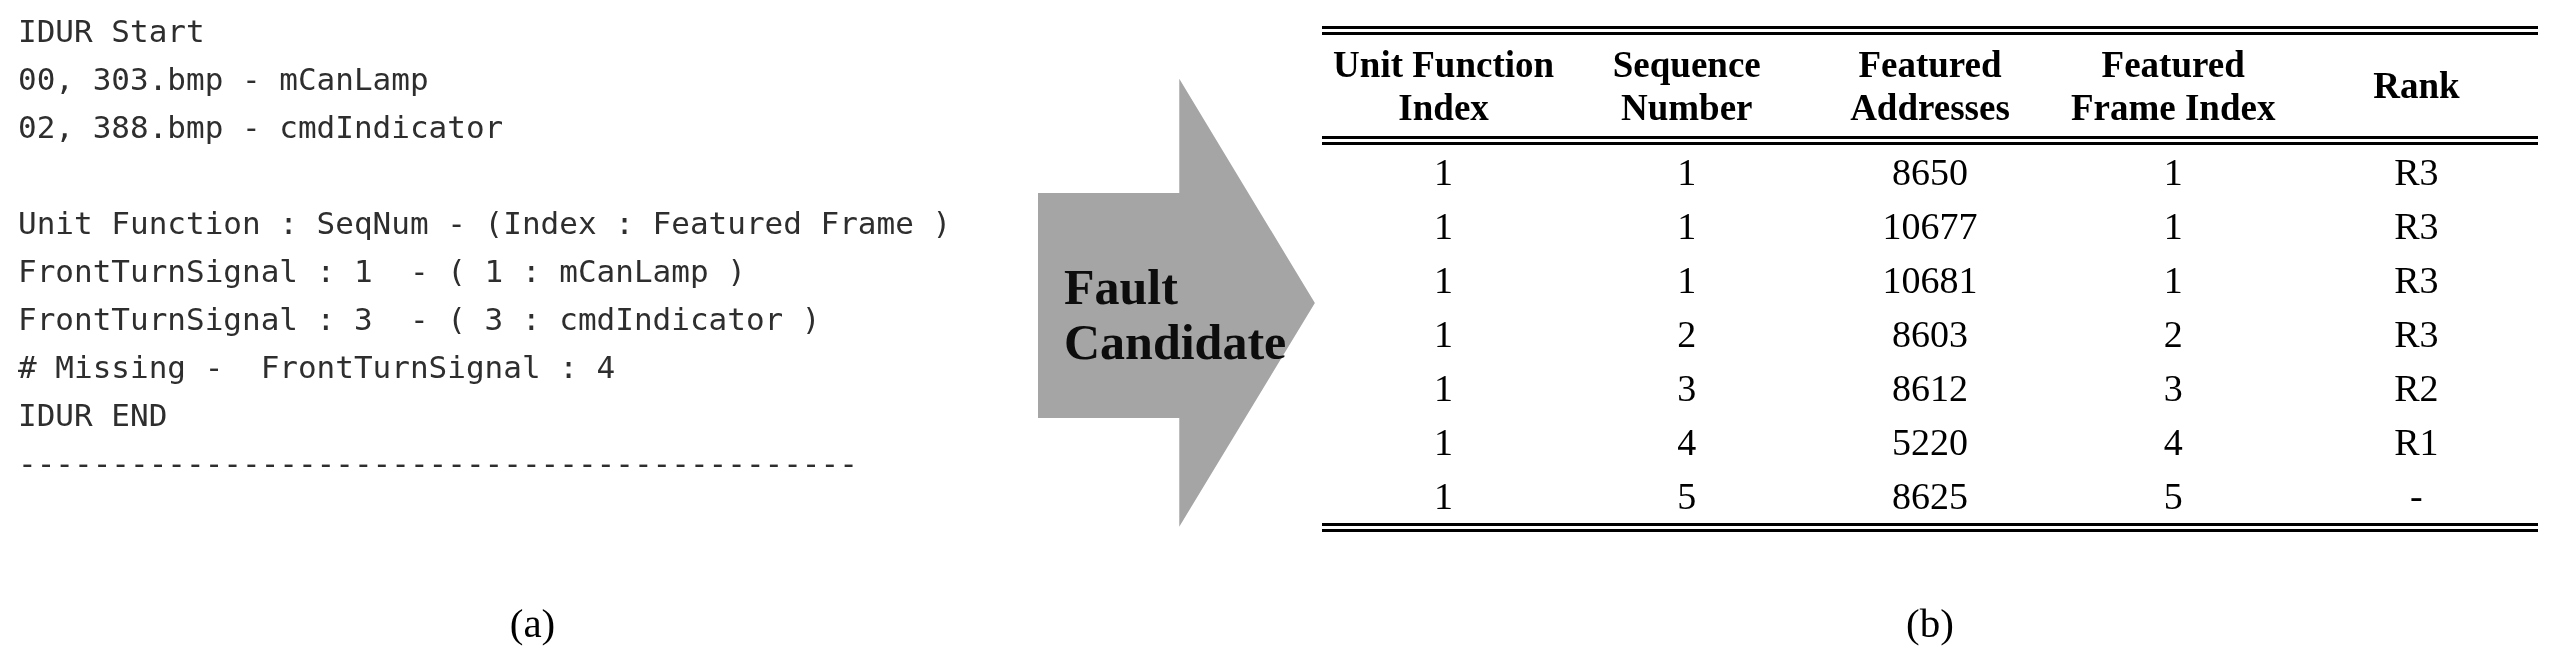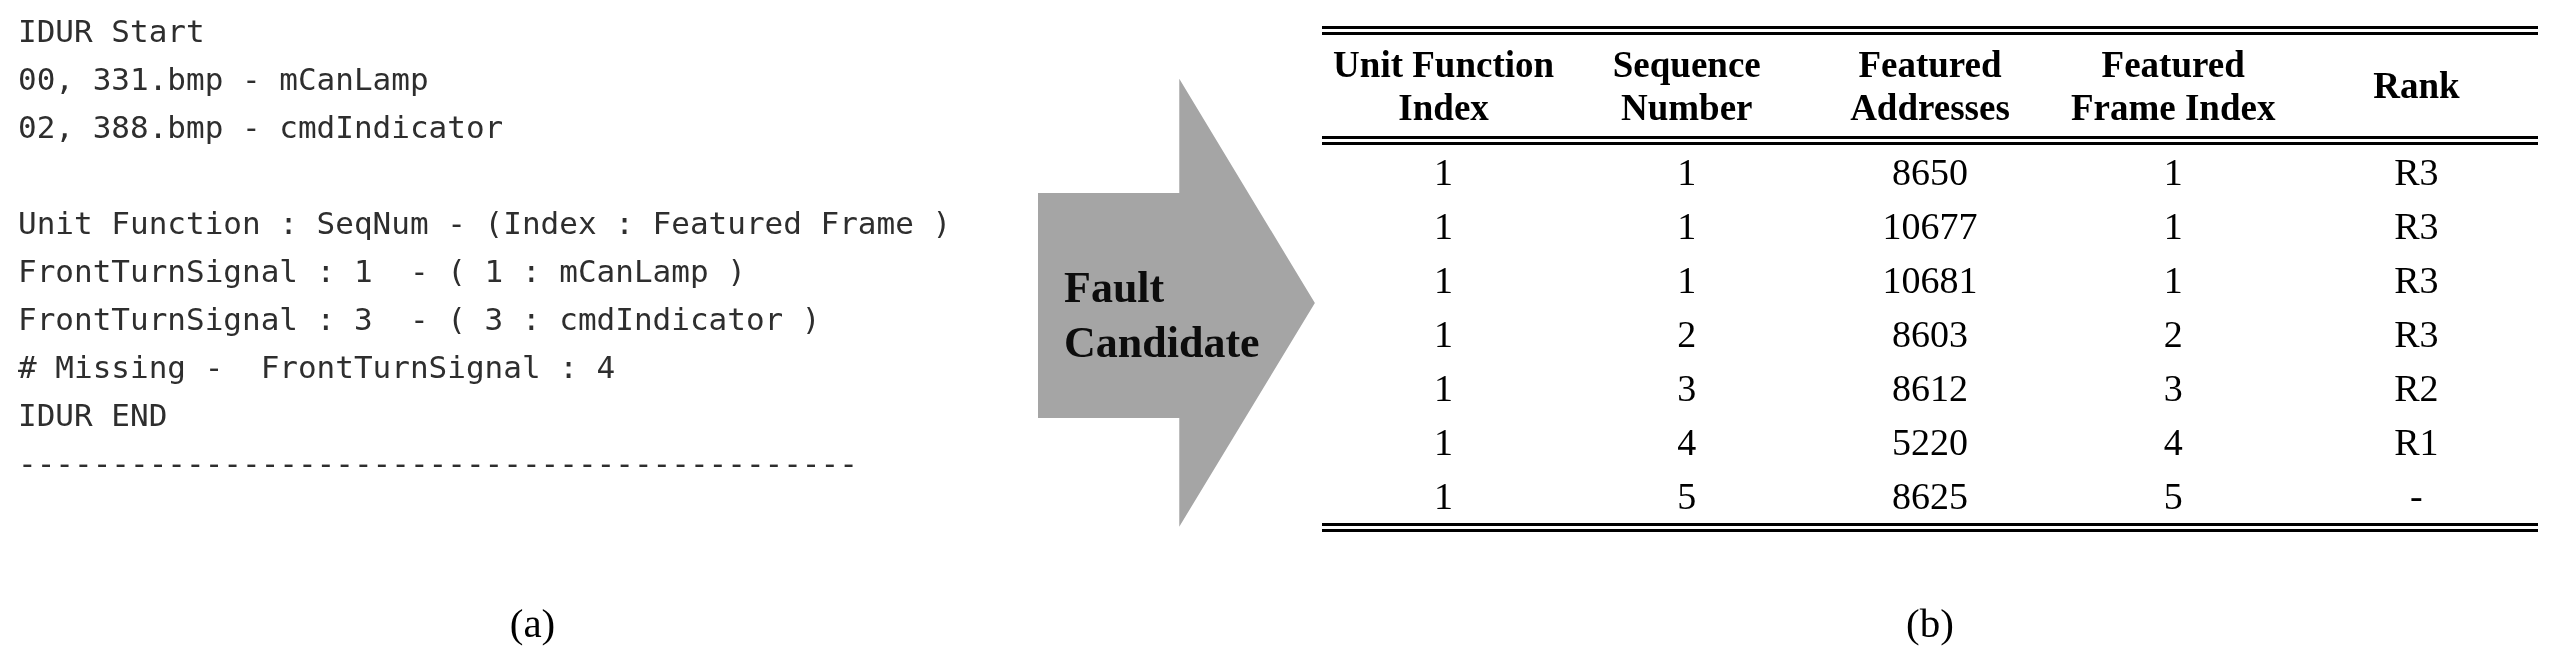--- a/index.html
+++ b/index.html
@@ -33,21 +33,21 @@
   }
   .caption-a { left: 0px; width: 1065px; }
   .caption-b { left: 1322px; width: 1216px; }
 
   
   .arrow-wrap { position: absolute; left: 1038px; top: 77px; width: 279px; height: 450px; }
   .arrow-wrap svg { display: block; }
   .arrow-label {
     position: absolute;
     left: 1064px; top: 260px;
-    font-size: 44px;
+    font-size: 50px;
     font-weight: bold;
     line-height: 55px;
     color: #0d0d0d;
     white-space: pre-line;
   }
 
   
   table.fc-table {
     position: absolute;
     left: 1322px; top: 26px;
@@ -79,21 +79,21 @@
     color: #000;
   }
 </style>
 </head>
 <body>
 
 <div class="page">
 
   <div class="log">
     <div class="log-line">IDUR Start</div>
-    <div class="log-line">00, 331.bmp - mCanLamp</div>
+    <div class="log-line">00, 303.bmp - mCanLamp</div>
     <div class="log-line">02, 388.bmp - cmdIndicator</div>
     <div class="log-line"></div>
     <div class="log-line">Unit Function : SeqNum - (Index : Featured Frame )</div>
     <div class="log-line">FrontTurnSignal : 1  - ( 1 : mCanLamp )</div>
     <div class="log-line">FrontTurnSignal : 3  - ( 3 : cmdIndicator )</div>
     <div class="log-line"># Missing -  FrontTurnSignal : 4</div>
     <div class="log-line">IDUR END</div>
     <div class="log-line">---------------------------------------------</div>
   </div>
 

